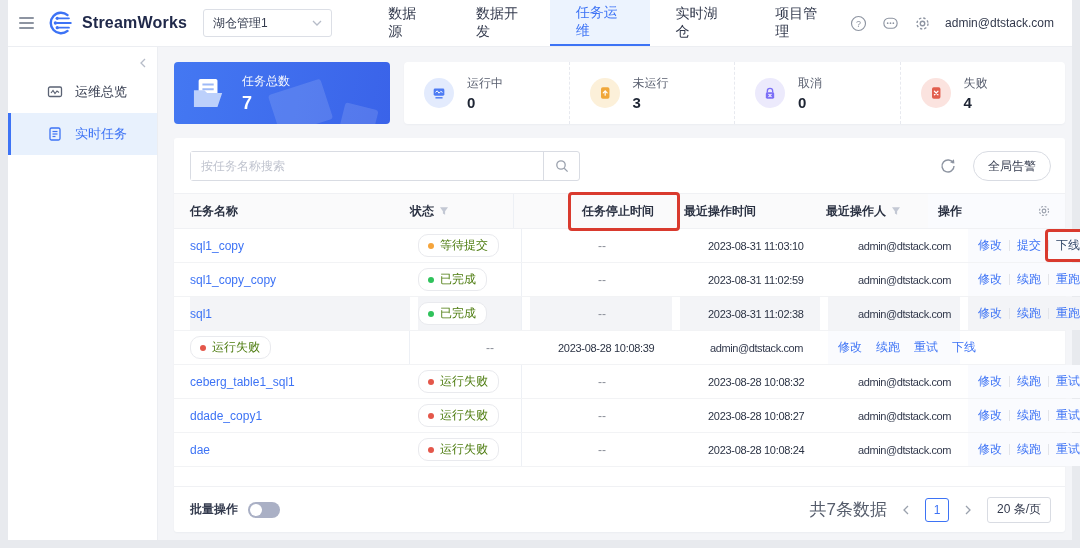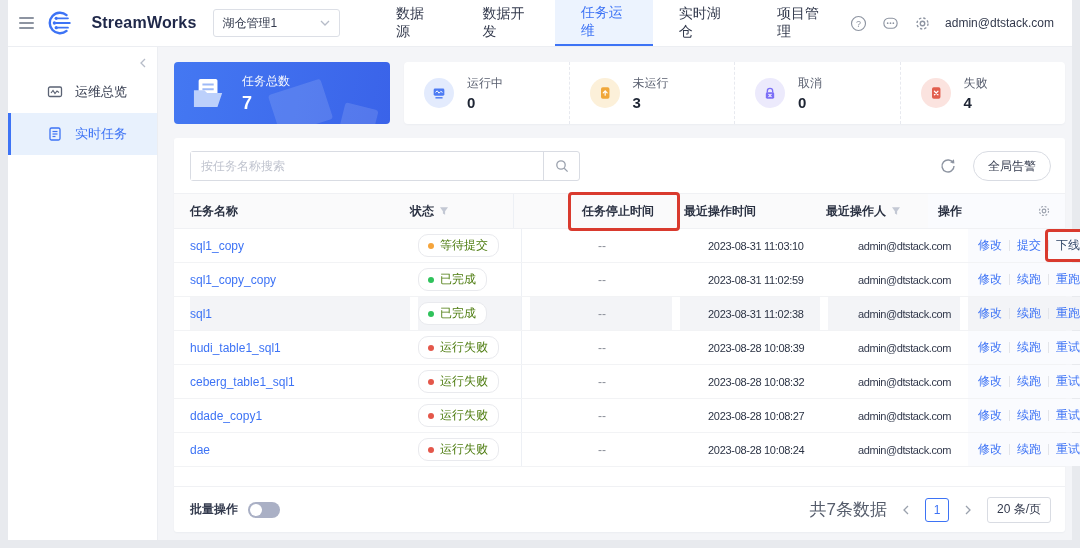--- a/index.html
+++ b/index.html
@@ -5,21 +5,21 @@
   * { margin:0; padding:0; box-sizing:border-box; }
   html,body { width:1080px; height:548px; overflow:hidden; background:#e8eaee;
     font-family:"Liberation Sans","DejaVu Sans",sans-serif; }
   .app { position:relative; margin:0 8px; height:540px; background:#fff; display:flex; flex-direction:column; }
 
   
   .header { height:47px; background:#fff; border-bottom:1px solid #eceef2; display:flex; align-items:stretch; flex-shrink:0; }
   .hamburger { width:40px; display:flex; align-items:center; justify-content:center; cursor:pointer; }
   .hamburger .bars { display:flex; flex-direction:column; gap:3.5px; }
   .hamburger .bars i { display:block; width:15px; height:1.6px; background:#8d94a1; border-radius:1px; }
-  .logo { display:flex; align-items:center; gap:17px; padding:0 10px 0 2px; }
+  .logo { display:flex; align-items:center; gap:7px; padding:0 10px 0 2px; }
   .logo-text { font-size:16px; font-weight:bold; color:#20294a; letter-spacing:.2px; }
   .ws-select { align-self:center; width:138px; height:28px; border:1px solid #dcdfe6; border-radius:3px;
     display:flex; align-items:center; justify-content:space-between; padding:0 9px; margin-left:6px; cursor:pointer; }
   .ws-select span { font-size:12px; color:#333a4d; }
   .nav { display:flex; align-items:stretch; margin-left:30px; }
   .nav-item { display:flex; align-items:center; padding:0 26px; font-size:14px; color:#333a4d; cursor:pointer; }
   .nav-item.active { color:#3d73f5; background:#ecf3fe; border-bottom:2px solid #3d73f5; }
   .header-right { margin-left:auto; display:flex; align-items:center; gap:14px; padding-right:18px; }
   .hicon { width:18px; height:18px; display:flex; align-items:center; justify-content:center; cursor:pointer; }
   .user-email { font-size:12px; color:#333a4d; }
@@ -377,23 +377,20 @@
                 <span class="action-sep"></span>
                 <span class="action-link">续跑</span>
                 <span class="action-sep"></span>
                 <span class="action-link">重跑</span>
                 <span class="action-sep"></span>
                 <span class="action-link">下线</span>
               </div>
             </div>
 
             <div class="tr">
-              <div class="td td-name">
-                <span class="link">hudi_table1_sql1</span>
-              </div>
               <div class="td td-status">
                 <span class="badge">
                   <i class="dot" style="background: rgb(228, 87, 74);"></i>
                   <span>运行失败</span>
                 </span>
               </div>
               <div class="td td-stop">--</div>
               <div class="td td-time">2023-08-28 10:08:39</div>
               <div class="td td-user">admin@dtstack.com</div>
               <div class="td td-actions">

